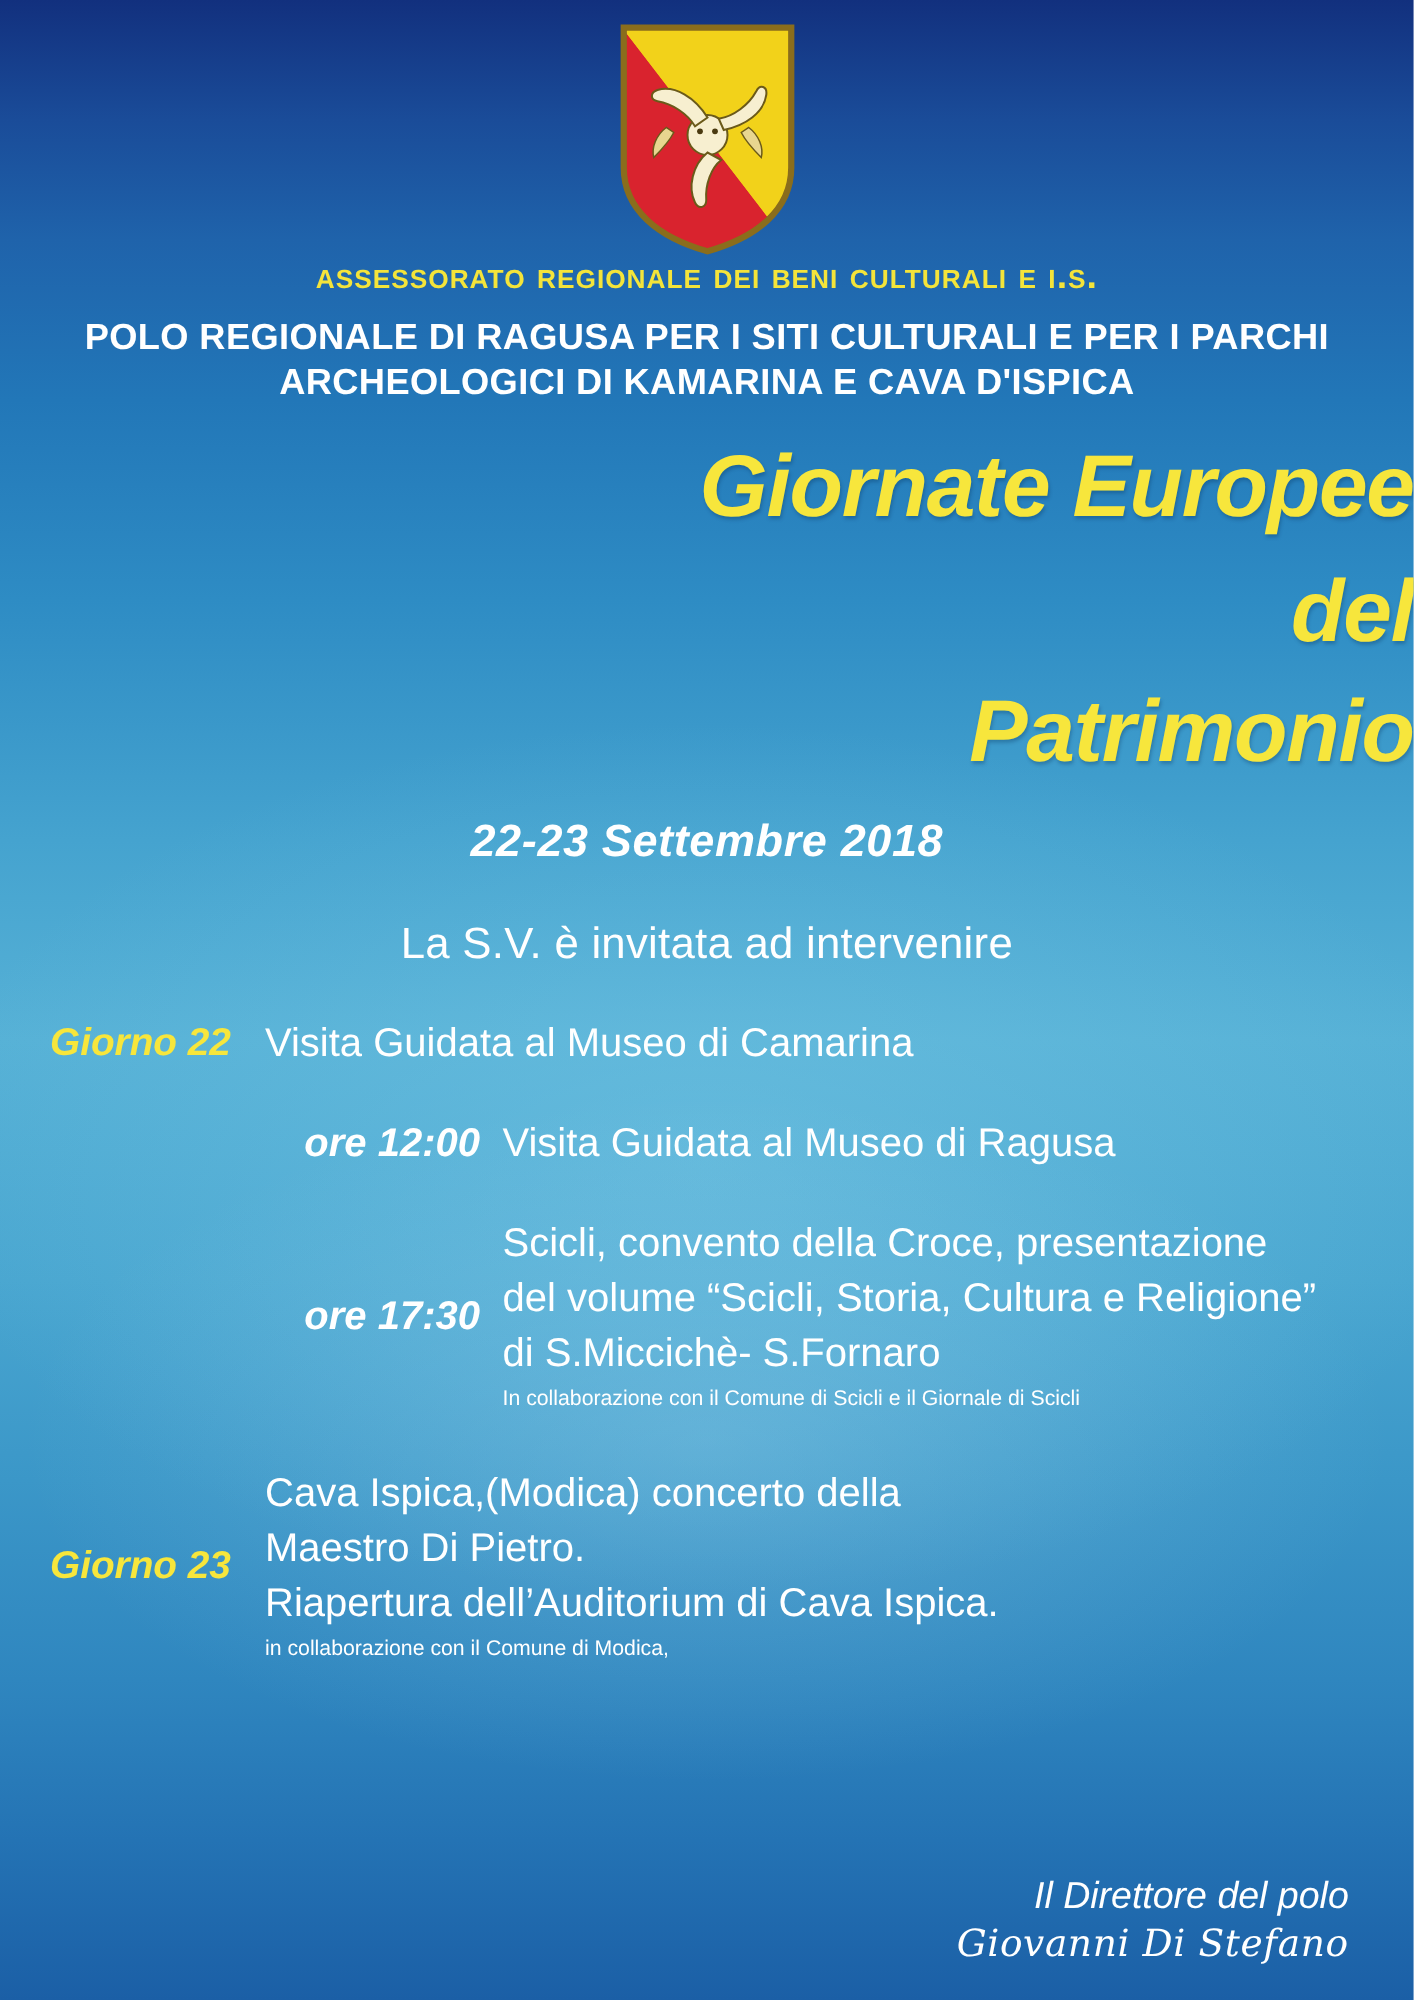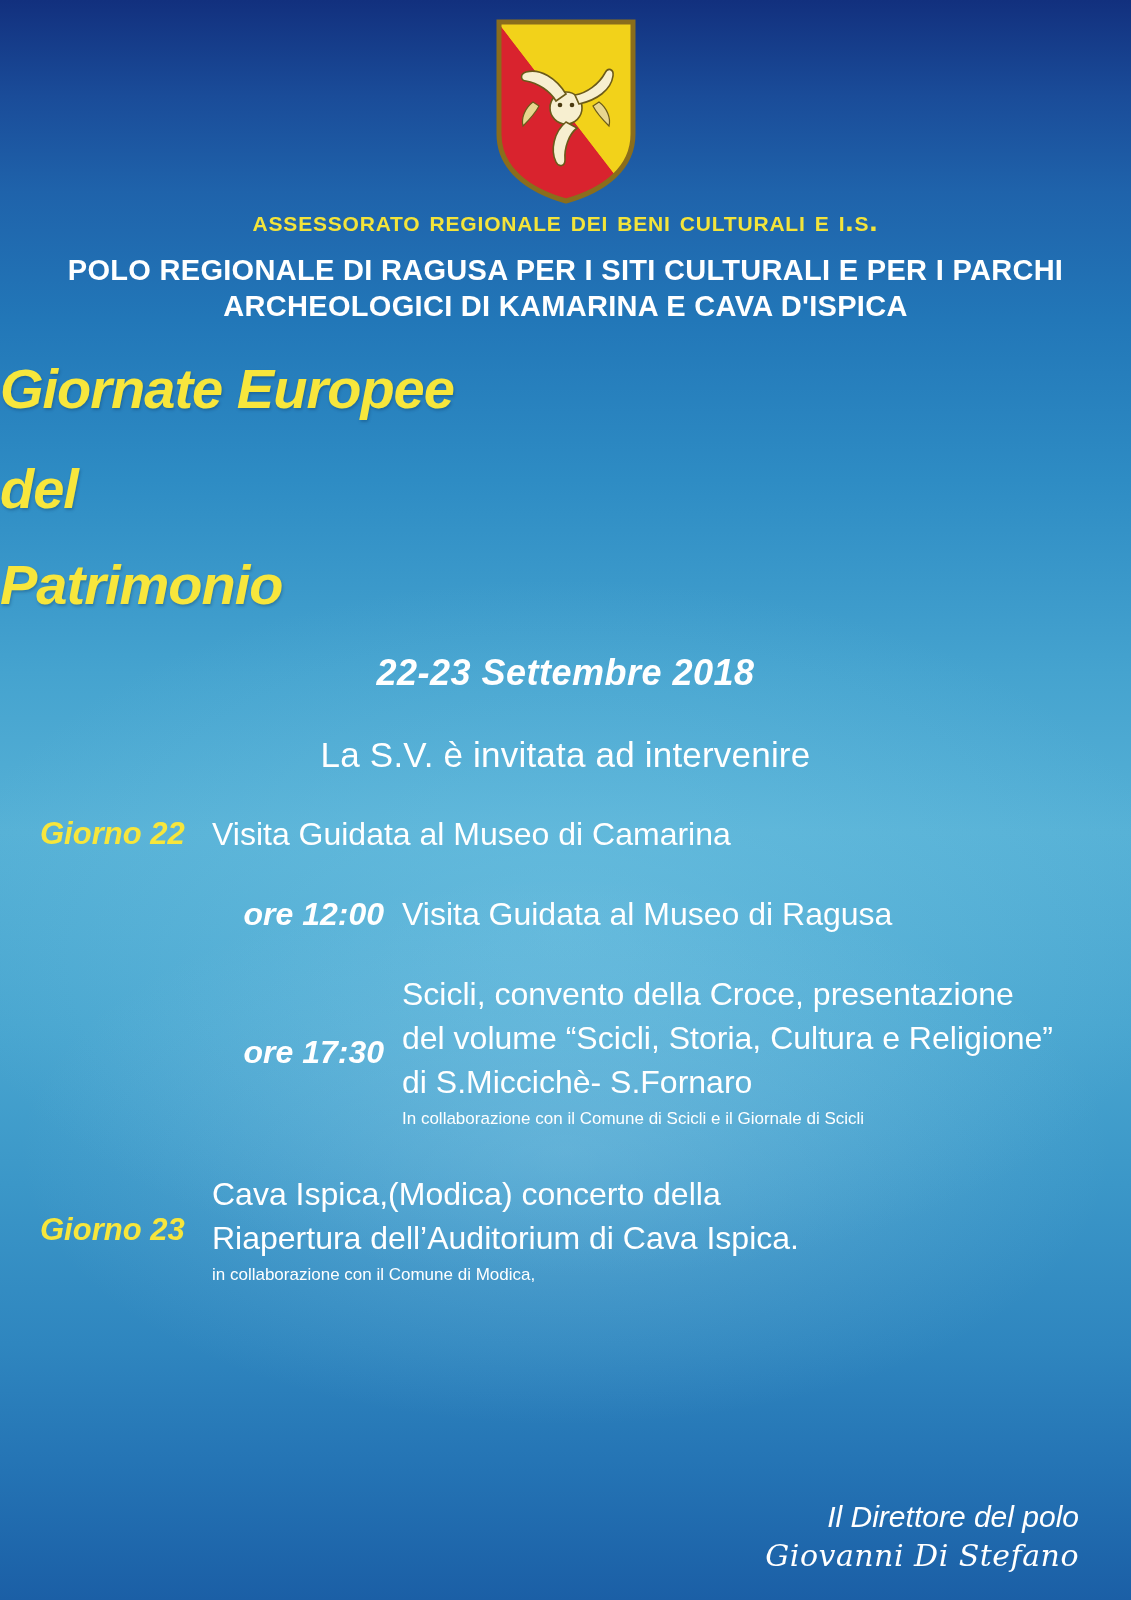--- a/index.html
+++ b/index.html
@@ -88,25 +88,25 @@
     letter-spacing: 0.3px;
     line-height: 36px;
     padding: 0 28px;
     box-sizing: border-box;
   }
 
   
   .title {
     position: absolute;
     width: 100%;
-    text-align: left;
+    text-align: right;
     color: #f7e63c;
     font-weight: bold;
     font-style: italic;
-    font-size: 56px;
+    font-size: 70px;
     line-height: 74px;
     letter-spacing: -1px;
     text-shadow: 1px 2px 3px rgba(0,40,80,0.28);
   }
   .title-1 { top: 352px; }
   .title-2 { top: 452px; }
   .title-3 { top: 548px; }
 
   .date {
     position: absolute;
@@ -275,20 +275,21 @@
           <span class="desc-line">del volume “Scicli, Storia, Cultura e Religione”</span>
           <span class="desc-line">di S.Miccichè- S.Fornaro</span>
           <span class="note">In collaborazione con il Comune di Scicli e il Giornale di Scicli</span>
         </div>
       </div>
 
       <div class="row row-4">
         <div class="col-day">Giorno 23</div>
         <div class="col-desc">
           <span class="desc-line">Cava Ispica,(Modica) concerto della</span>
+          <span class="desc-line">Maestro Di Pietro.</span>
           <span class="desc-line">Riapertura dell’Auditorium di Cava Ispica.</span>
           <span class="note">in collaborazione con il Comune di Modica,</span>
         </div>
       </div>
 
     </div>
 
     <div class="sign">
       <div class="sign-role">Il Direttore del polo</div>
       <div class="sign-name">Giovanni Di Stefano</div>

